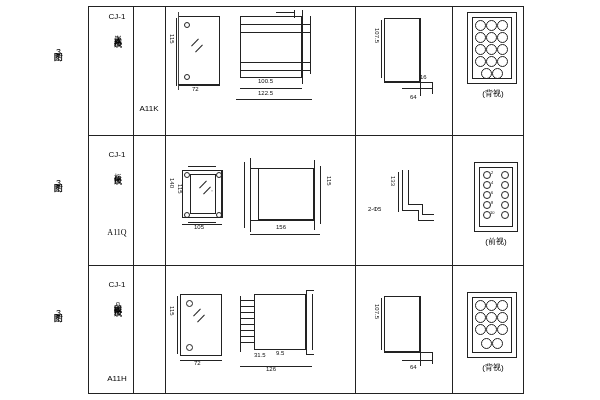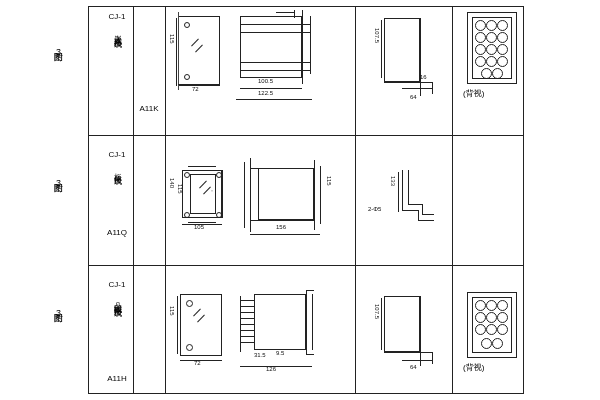--- a/index.html
+++ b/index.html
@@ -18,21 +18,21 @@
   .cellname .code{writing-mode:horizontal-tb;display:block;}
   .cellname .vtxt{writing-mode:vertical-rl;text-orientation:upright;display:inline-block;letter-spacing:1px;margin-top:2px;}
 
   .dwg{position:absolute;}
   .ln{position:absolute;background:#222;}
   .h1{height:1px;}
   .v1{width:1px;}
   .box{position:absolute;border:1px solid #222;box-sizing:border-box;}
   .dim{position:absolute;font-size:6px;color:#111;white-space:nowrap;}
   .dimv{position:absolute;font-size:6px;color:#111;writing-mode:vertical-rl;text-orientation:mixed;}
-  .cap{position:absolute;font-size:8px;text-align:left;width:60px;}
+  .cap{position:absolute;font-size:8px;text-align:center;width:60px;}
   .circ{position:absolute;border:1px solid #222;border-radius:50%;}
   .hatch{position:absolute;}
   .hatch i{position:absolute;width:10px;height:1px;background:#222;transform:rotate(-45deg);}
   .pinnum{position:absolute;font-size:4px;color:#111;}
 </style>
 </head>
 <body>
 
 <div id="sheet">
 
@@ -124,21 +124,21 @@
   <div class="label-col" style="top:175px;">
     <span class="ftxt">附图3</span>
   </div>
 
   <div class="cellname" style="left:103px;top:150px;">
     <span class="code">CJ-1</span>
   </div>
   <div class="cellname" style="left:103px;top:164px;height:58px;">
     <span class="vtxt">板前接线</span>
   </div>
-  <div class="cellname" style="left:103px;top:228px;">
+  <div class="cellname" style="left:103px;top:228px;font-family:Liberation Serif, serif;">
     <span class="code">A11Q</span>
   </div>
 
   <div class="dwg" style="left:168px;top:158px;width:70px;height:80px;">
     <div class="box" style="left:14px;top:12px;width:40px;height:48px;"></div>
     <div class="box" style="left:22px;top:16px;width:26px;height:40px;"></div>
     <div class="ln h1" style="left:20px;top:8px;width:28px;"></div>
     <div class="ln h1" style="left:20px;top:64px;width:28px;"></div>
     <div class="ln v1" style="left:14px;top:12px;height:48px;"></div>
     <div class="ln v1" style="left:54px;top:12px;height:48px;"></div>
@@ -177,20 +177,40 @@
     <div class="ln h1" style="left:46px;top:58px;width:16px;"></div>
     <div class="ln v1" style="left:36px;top:8px;height:34px;"></div>
     <div class="ln h1" style="left:36px;top:42px;width:14px;"></div>
     <div class="ln v1" style="left:50px;top:42px;height:10px;"></div>
     <div class="ln h1" style="left:50px;top:52px;width:12px;"></div>
     <div class="dimv" style="left:18px;top:14px;">133</div>
     <div class="ln v1" style="left:26px;top:10px;height:40px;"></div>
     <div class="dim" style="left:-4px;top:44px;">2-Φ5</div>
   </div>
 
+  <div class="dwg" style="left:470px;top:160px;width:56px;height:100px;">
+    <div class="box" style="left:4px;top:2px;width:44px;height:70px;"></div>
+    <div class="box" style="left:9px;top:7px;width:34px;height:60px;"></div>
+    <div class="circ" style="left:13px;top:11px;width:6px;height:6px;"></div>
+    <div class="circ" style="left:31px;top:11px;width:6px;height:6px;"></div>
+    <div class="circ" style="left:13px;top:21px;width:6px;height:6px;"></div>
+    <div class="circ" style="left:31px;top:21px;width:6px;height:6px;"></div>
+    <div class="circ" style="left:13px;top:31px;width:6px;height:6px;"></div>
+    <div class="circ" style="left:31px;top:31px;width:6px;height:6px;"></div>
+    <div class="circ" style="left:13px;top:41px;width:6px;height:6px;"></div>
+    <div class="circ" style="left:31px;top:41px;width:6px;height:6px;"></div>
+    <div class="circ" style="left:13px;top:51px;width:6px;height:6px;"></div>
+    <div class="circ" style="left:31px;top:51px;width:6px;height:6px;"></div>
+    <div class="pinnum" style="left:21px;top:10px;">2</div>
+    <div class="pinnum" style="left:21px;top:20px;">4</div>
+    <div class="pinnum" style="left:21px;top:30px;">6</div>
+    <div class="pinnum" style="left:21px;top:40px;">8</div>
+    <div class="pinnum" style="left:20px;top:50px;">10</div>
+    <div class="cap" style="left:-4px;top:76px;">(前视)</div>
+  </div>
 
   <div class="label-col" style="top:305px;">
     <span class="ftxt">附图3</span>
   </div>
 
   <div class="cellname" style="left:103px;top:280px;">
     <span class="code">CJ-1</span>
   </div>
   <div class="cellname" style="left:103px;top:294px;height:76px;">
     <span class="vtxt">凸出式板后接线</span>

